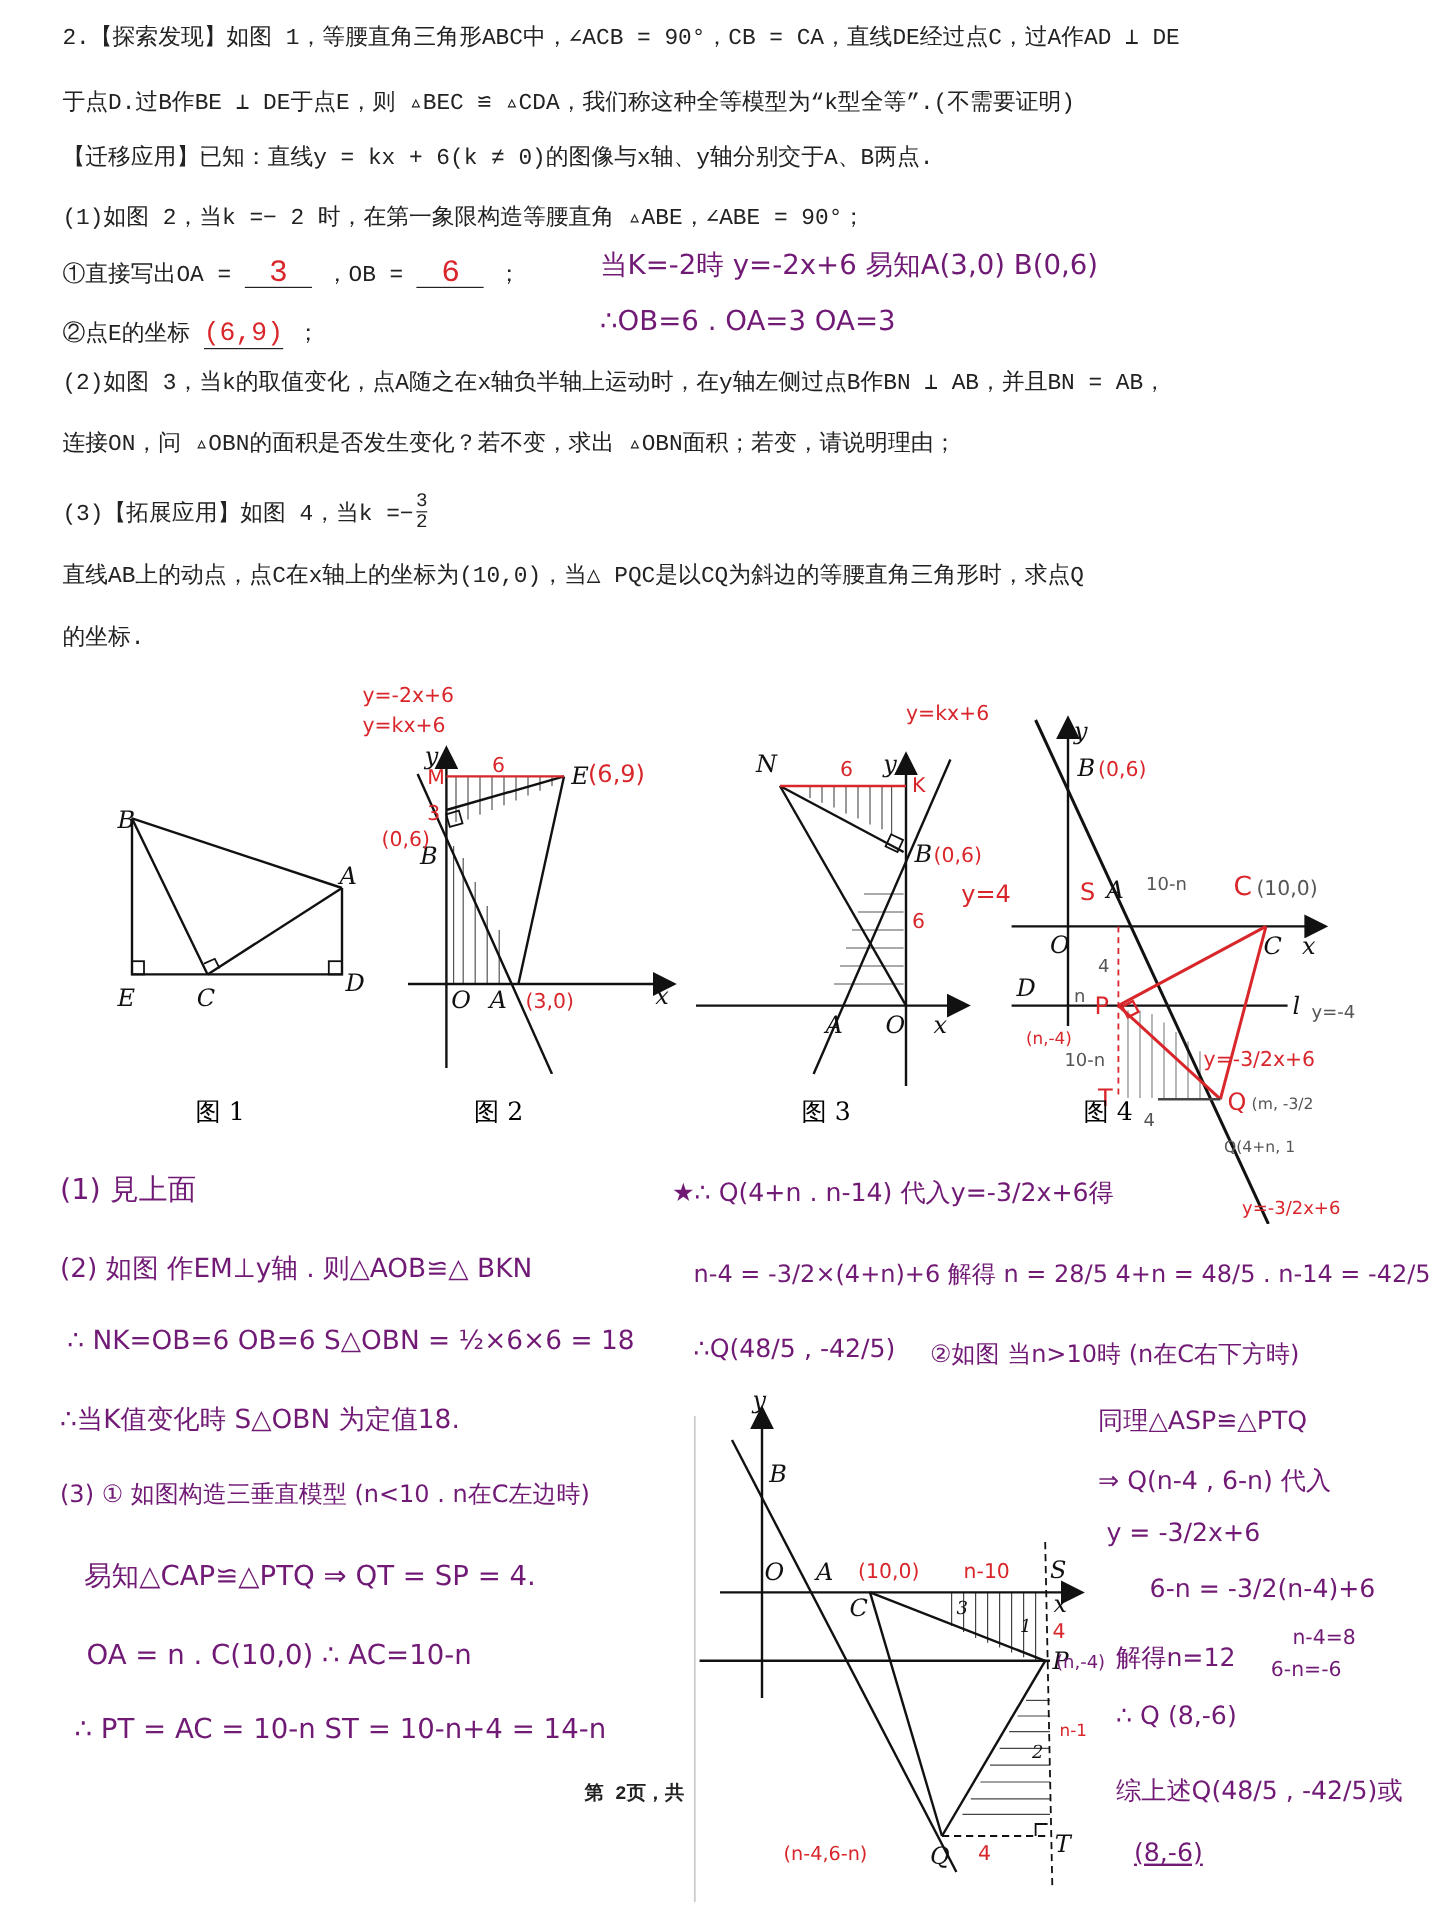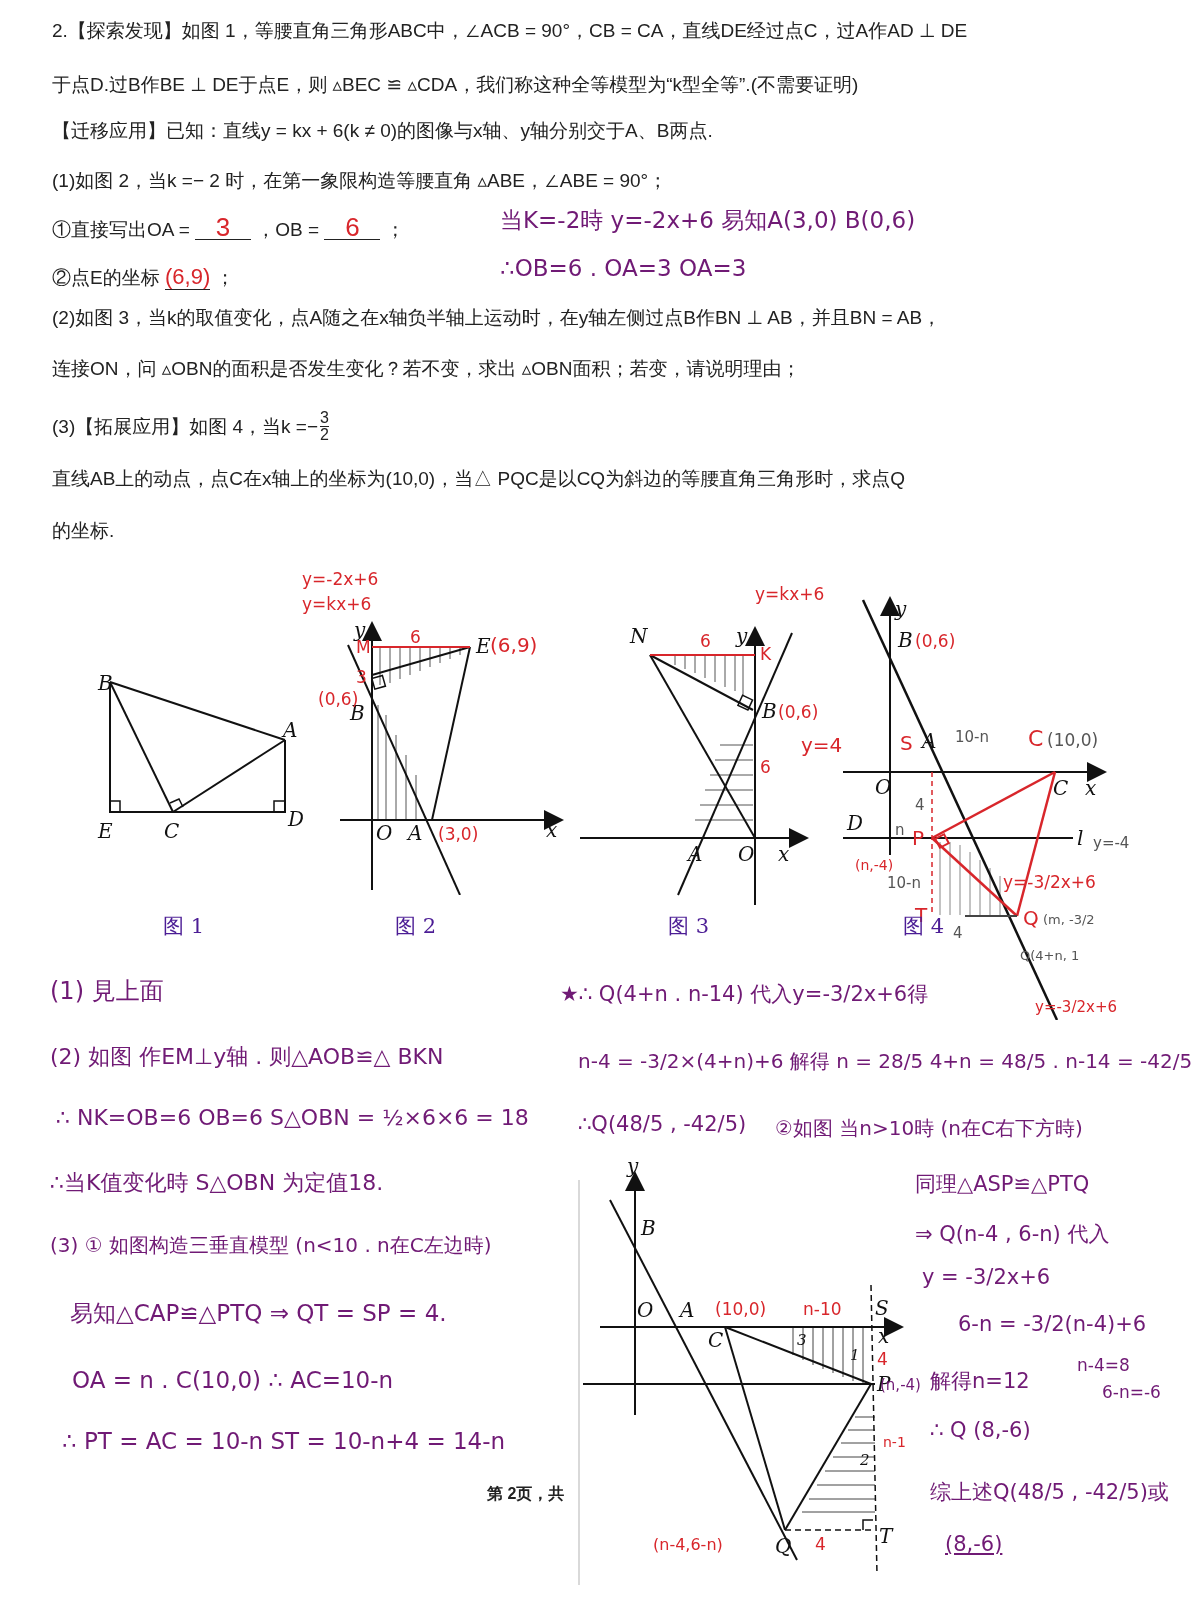--- a/index.html
+++ b/index.html
@@ -1,21 +1,21 @@
 <!DOCTYPE html>
 <html><head>
 <meta charset="utf-8">
 <style>
   html,body{margin:0;padding:0;background:#ffffff;}
   body{width:1199px;height:1600px;position:relative;overflow:hidden;font-family:"DejaVu Serif","Liberation Serif",serif;color:#1a1a1a;}
   .abs{position:absolute;white-space:nowrap;}
-  .print{font-family:Liberation Sans, sans-serif;font-size:19px;color:#222;}
+  .print{font-family:Liberation Mono, monospace;font-size:19px;color:#222;}
   .hand{font-family:"DejaVu Sans","Liberation Sans",sans-serif;color:#701a75;font-size:21px;}
   .blank{display:inline-block;border-bottom:1.5px solid #222;min-width:56px;text-align:center;color:#d8262b;font-size:26px;line-height:24px;}
-  .cap{font-family:"DejaVu Serif","Liberation Serif",serif;font-size:21px;color:#4c1d95;}
+  .cap{font-family:"DejaVu Serif","Liberation Serif",serif;font-size:21px;color:#000000;}
   svg text{font-family:"DejaVu Serif","Liberation Serif",serif;}
   .lbl{font-style:italic;font-size:20px;fill:#111;}
   .rlbl{font-family:"DejaVu Sans","Liberation Sans",sans-serif;font-size:17px;fill:#d8262b;}
   .glbl{font-family:"DejaVu Sans","Liberation Sans",sans-serif;font-size:15px;fill:#555;}
   .frac{display:inline-flex;flex-direction:column;align-items:center;vertical-align:middle;font-size:14px;line-height:14px;margin:0 2px;}
   .frac span:first-child{border-bottom:1px solid currentColor;}
 </style>
 </head>
 <body>
 
@@ -286,16 +286,16 @@
   <text class="rlbl" x="78" y="395" style="font-size:16px">(n-4,6-n)</text>
 </svg>
 <div class="abs hand" style="left:880px;top:1376px;font-size:15px;">(n,-4)</div>
 
 <div class="abs hand" style="left:915px;top:1170px;font-size:21px;">同理△ASP≌△PTQ</div>
 <div class="abs hand" style="left:915px;top:1220px;font-size:21px;">⇒ Q(n-4 , 6-n) 代入</div>
 <div class="abs hand" style="left:922px;top:1265px;font-size:21px;">y = -3/2x+6</div>
 <div class="abs hand" style="left:958px;top:1312px;font-size:21px;">6-n = -3/2(n-4)+6</div>
 <div class="abs hand" style="left:930px;top:1367px;font-size:21px;">解得n=12</div>
 <div class="abs hand" style="left:1077px;top:1355px;font-size:17px;">n-4=8</div>
-<div class="abs hand" style="left:1102px;top:1382px;font-size:17px;">6-n=-6</div>
+<div class="abs hand" style="left:1059px;top:1382px;font-size:17px;">6-n=-6</div>
 <div class="abs hand" style="left:930px;top:1418px;font-size:21px;">∴ Q (8,-6)</div>
 <div class="abs hand" style="left:930px;top:1478px;font-size:21px;">综上述Q(48/5 , -42/5)或</div>
 <div class="abs hand" style="left:945px;top:1532px;font-size:21px;text-decoration:underline;">(8,-6)</div>
 
 </body></html>

